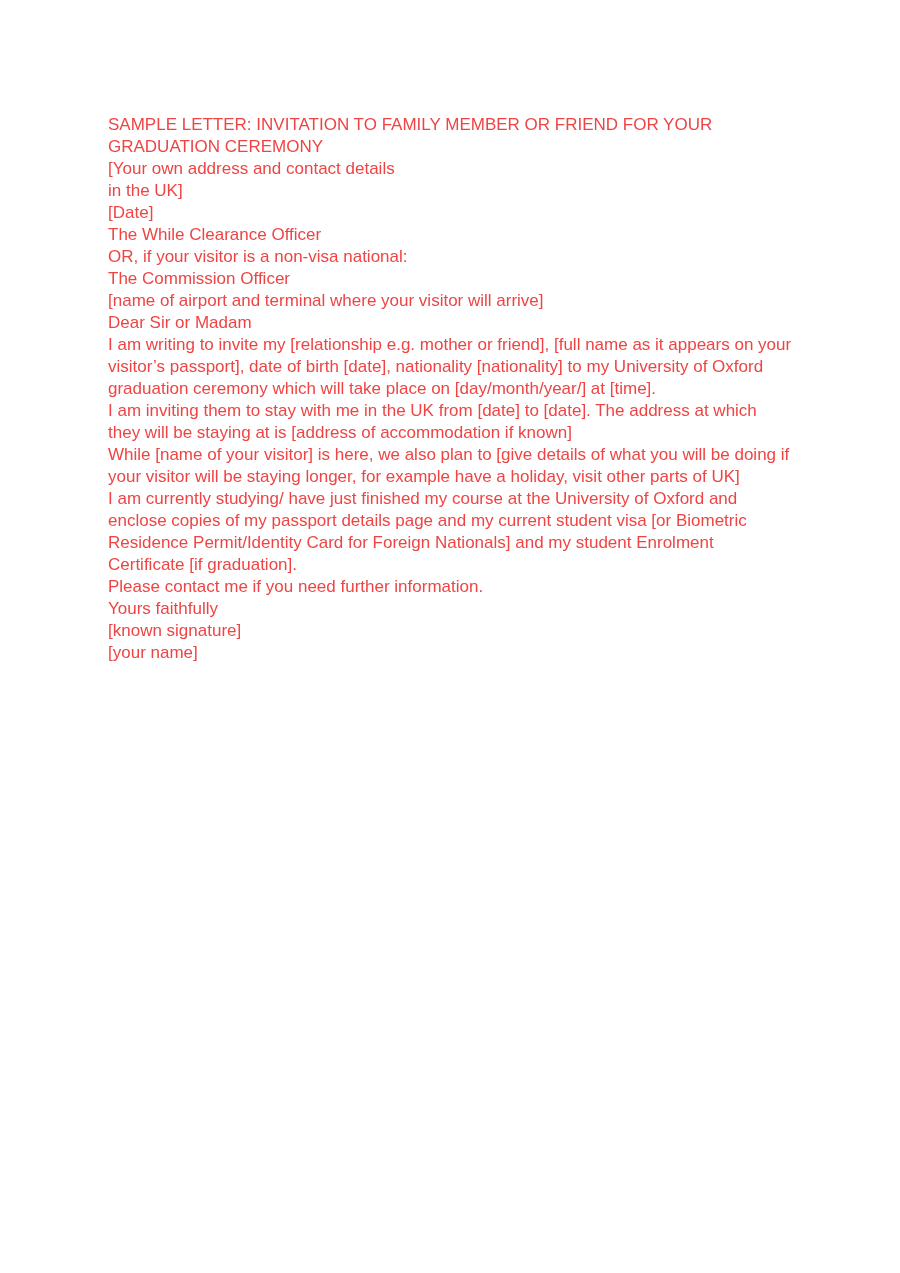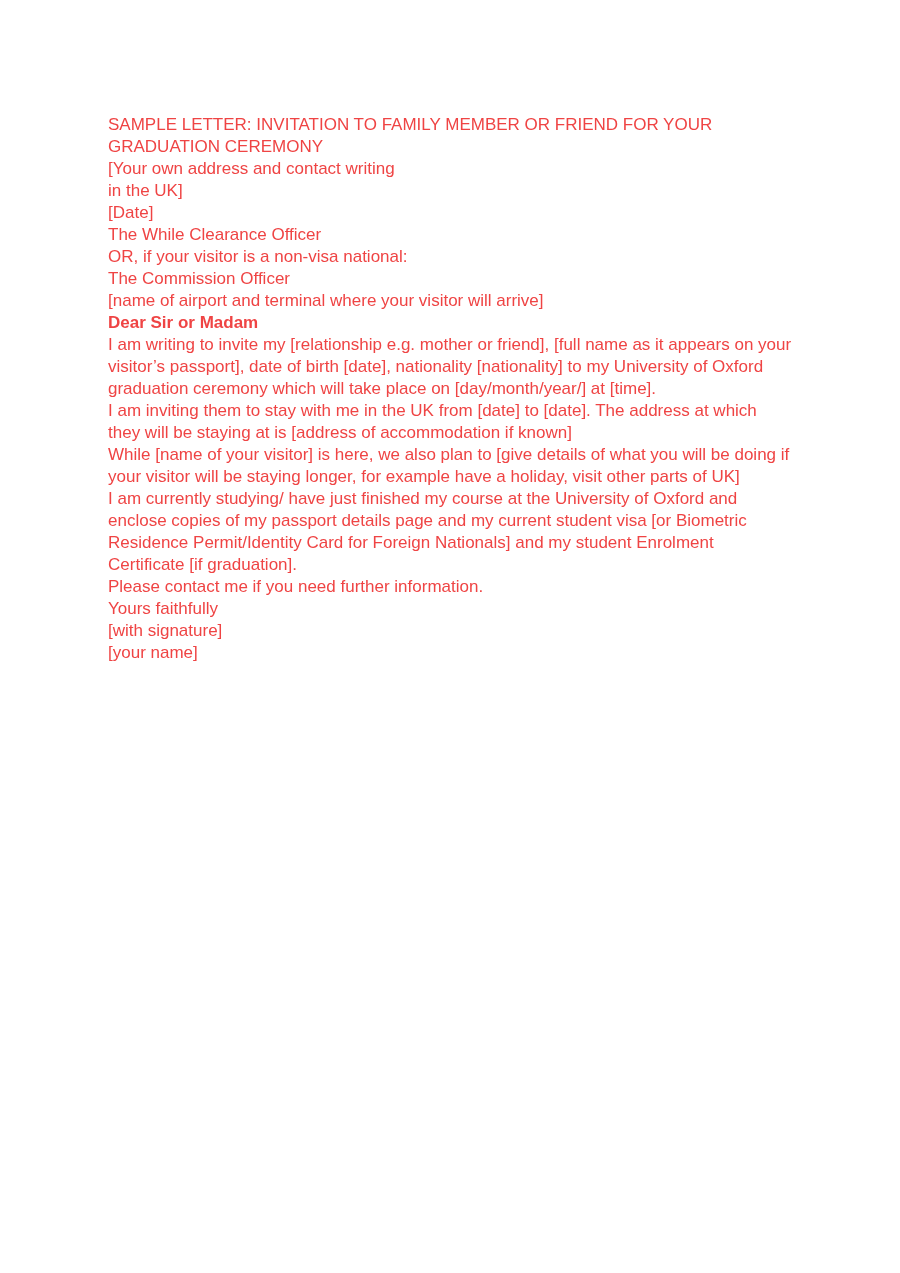--- a/index.html
+++ b/index.html
@@ -42,42 +42,41 @@
     margin-bottom: 22px;
   }
   .or-note {
     margin-bottom: 22px;
   }
   .recipient-alternative {
     margin-bottom: 44px;
   }
   .salutation {
     margin-bottom: 22px;
-    font-weight: bold;
   }
   .para {
     margin-bottom: 22px;
   }
   .closing {
     margin-bottom: 22px;
   }
   .signature {
     margin-bottom: 22px;
   }
 </style>
 </head>
 <body>
 
 <div class="page">
   <div class="content">
 
     <p class="heading">SAMPLE LETTER: INVITATION TO FAMILY MEMBER OR FRIEND FOR YOUR GRADUATION CEREMONY</p>
 
     <div class="sender-block">
-      <div>[Your own address and contact writing in the UK]</div>
+      <div>[Your own address and contact details in the UK]</div>
       <div>[Date]</div>
     </div>
 
     <div class="recipient-primary">
       <div>The While Clearance Officer</div>
     </div>
 
     <p class="or-note">OR, if your visitor is a non-visa national:</p>
 
     <div class="recipient-alternative">
@@ -92,18 +91,18 @@
     <p class="para">I am inviting them to stay with me in the UK from [date] to [date]. The address at which they will be staying at is [address of accommodation if known]</p>
 
     <p class="para">While [name of your visitor] is here, we also plan to [give details of what you will be doing if your visitor will be staying longer, for example have a holiday, visit other parts of UK]</p>
 
     <p class="para">I am currently studying/ have just finished my course at the University of Oxford and enclose copies of my passport details page and my current student visa [or Biometric Residence Permit/Identity Card for Foreign Nationals] and my student Enrolment Certificate [if graduation].</p>
 
     <p class="para">Please contact me if you need further information.</p>
 
     <p class="closing">Yours faithfully</p>
 
-    <p class="signature">[with signature]</p>
+    <p class="signature">[known signature]</p>
 
     <p>[your name]</p>
 
   </div>
 </div>
 
 </body></html>

